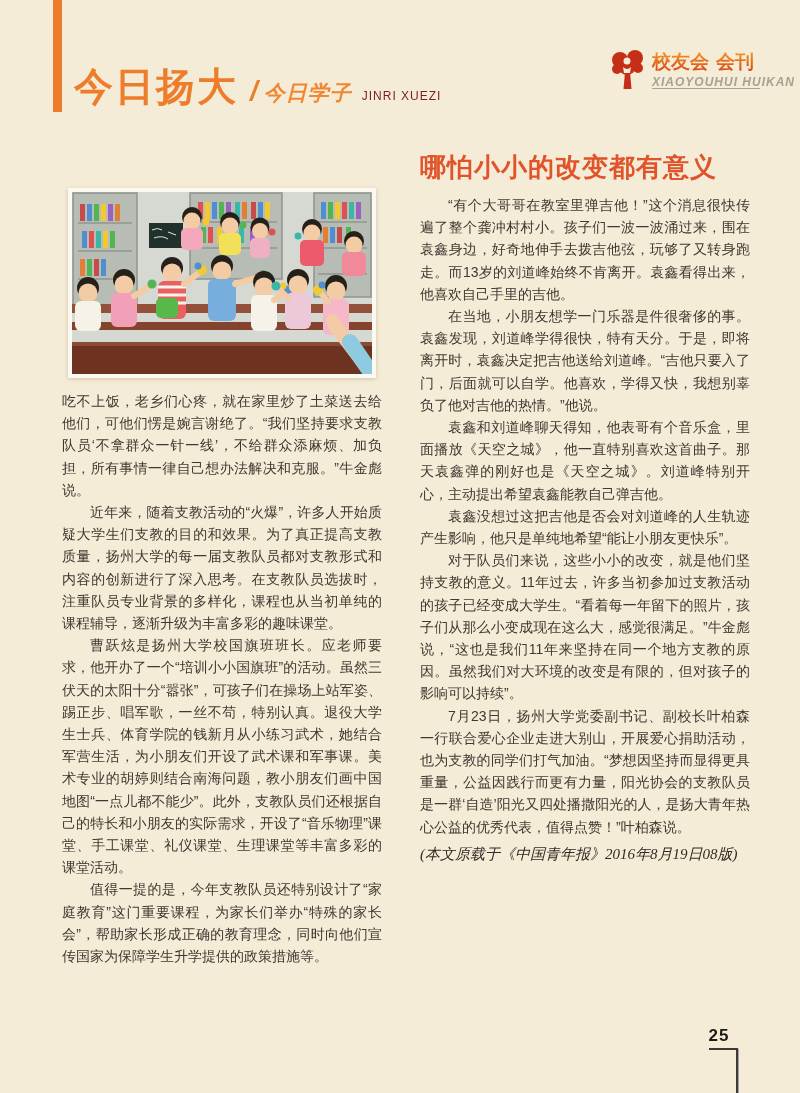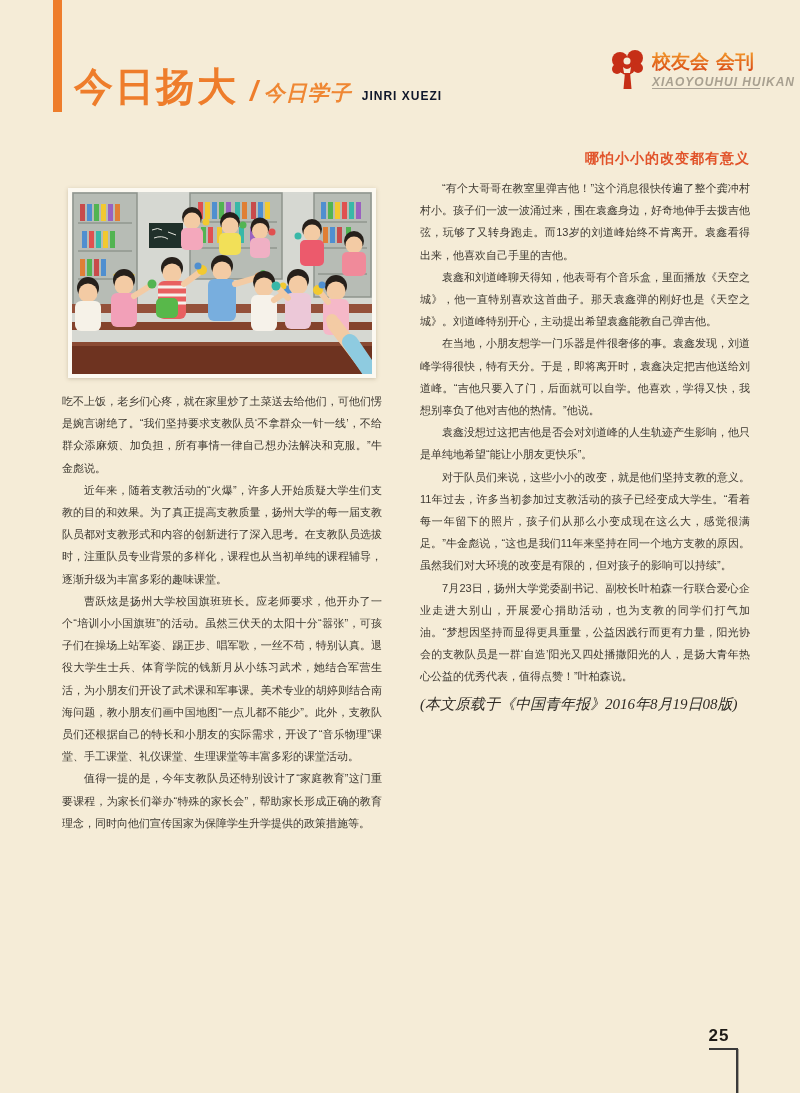--- a/index.html
+++ b/index.html
@@ -24,21 +24,21 @@
   .masthead .title{
     font-size:39px;font-weight:900;color:#ee7d2b;letter-spacing:2px;
   }
   .masthead .slash{
     font-size:28px;font-weight:700;font-style:italic;color:#ee7d2b;margin:0 6px 0 12px;
   }
   .masthead .subtitle{
     font-size:21px;font-weight:800;font-style:italic;color:#ef8733;letter-spacing:1px;
   }
   .masthead .pinyin{
-    font-size:12px;font-weight:700;color:#0f172a;margin-left:10px;letter-spacing:1px;
+    font-size:12px;font-weight:400;color:#7f1d1d;margin-left:10px;letter-spacing:1px;
   }
   .brand{
     position:absolute;left:610px;top:47px;width:150px;
     display:flex;align-items:flex-start;
   }
   .brand .logo{display:block;width:36px;height:44px;flex:0 0 36px;}
   .brand-text{margin-left:6px;padding-top:4px;}
   .brand-cn{
     font-size:19px;font-weight:800;line-height:22px;white-space:nowrap;
     background:linear-gradient(180deg,#f39c2b 0%,#d94a16 90%);
@@ -55,28 +55,28 @@
   }
   
   .left-col{position:absolute;left:62px;top:185px;width:320px;}
   .photo-frame{
     width:300px;height:182px;margin:3px 0 12px 6px;
     border:4px solid #fcf9f1;box-shadow:0 1px 4px rgba(90,70,40,.25);
     background:#d6d8d2;
   }
   .photo-frame svg{display:block;width:100%;height:100%;}
   .bodytext p{
-    margin:0;font-size:11px;line-height:22.2px;color:#3d3831;
+    margin:0;font-size:14px;line-height:22.2px;color:#3d3831;
     text-align:justify;text-indent:2em;
   }
   .bodytext p.no-indent{text-indent:0;}
   .right-col{position:absolute;left:420px;top:150px;width:330px;}
   .article-heading{
-    margin:0 0 9px 0;text-align:right;
-    font-size:14px;font-weight:900;color:#e1532a;letter-spacing:1px;
+    margin:0 0 9px 0;text-align:left;
+    font-size:26px;font-weight:900;color:#e1532a;letter-spacing:1px;
   }
   .byline{
     margin:16px 0 0 0;
     font-family:"Liberation Serif","DejaVu Serif",serif;font-style:italic;
     font-size:15.5px;color:#2e2a24;text-indent:0;line-height:24px;
   }
   .source-note{
     margin:4px 0 15px 0;
     font-family:"Liberation Serif","DejaVu Serif",serif;font-style:italic;
     font-size:15px;color:#2e2a24;text-indent:0;line-height:24px;
@@ -308,22 +308,22 @@
       <p>近年来，随着支教活动的“火爆”，许多人开始质疑大学生们支教的目的和效果。为了真正提高支教质量，扬州大学的每一届支教队员都对支教形式和内容的创新进行了深入思考。在支教队员选拔时，注重队员专业背景的多样化，课程也从当初单纯的课程辅导，逐渐升级为丰富多彩的趣味课堂。</p>
       <p>曹跃炫是扬州大学校国旗班班长。应老师要求，他开办了一个“培训小小国旗班”的活动。虽然三伏天的太阳十分“嚣张”，可孩子们在操场上站军姿、踢正步、唱军歌，一丝不苟，特别认真。退役大学生士兵、体育学院的钱新月从小练习武术，她结合军营生活，为小朋友们开设了武术课和军事课。美术专业的胡婷则结合南海问题，教小朋友们画中国地图“一点儿都不能少”。此外，支教队员们还根据自己的特长和小朋友的实际需求，开设了“音乐物理”课堂、手工课堂、礼仪课堂、生理课堂等丰富多彩的课堂活动。</p>
       <p>值得一提的是，今年支教队员还特别设计了“家庭教育”这门重要课程，为家长们举办“特殊的家长会”，帮助家长形成正确的教育理念，同时向他们宣传国家为保障学生升学提供的政策措施等。</p>
     </div>
   </div>
 
   <div class="right-col">
     <h2 class="article-heading">哪怕小小的改变都有意义</h2>
     <div class="bodytext">
       <p>“有个大哥哥在教室里弹吉他！”这个消息很快传遍了整个龚冲村村小。孩子们一波一波涌过来，围在袁鑫身边，好奇地伸手去拨吉他弦，玩够了又转身跑走。而13岁的刘道峰始终不肯离开。袁鑫看得出来，他喜欢自己手里的吉他。</p>
+      <p>在当地，小朋友想学一门乐器是件很奢侈的事。袁鑫发现，刘道峰学得很快，特有天分。于是，即将离开时，袁鑫决定把吉他送给刘道峰。“吉他只要入了门，后面就可以自学。他喜欢，学得又快，我想别辜负了他对吉他的热情。”他说。</p>
       <p>袁鑫和刘道峰聊天得知，他表哥有个音乐盒，里面播放《天空之城》，他一直特别喜欢这首曲子。那天袁鑫弹的刚好也是《天空之城》。刘道峰特别开心，主动提出希望袁鑫能教自己弹吉他。</p>
-      <p>在当地，小朋友想学一门乐器是件很奢侈的事。袁鑫发现，刘道峰学得很快，特有天分。于是，即将离开时，袁鑫决定把吉他送给刘道峰。“吉他只要入了门，后面就可以自学。他喜欢，学得又快，我想别辜负了他对吉他的热情。”他说。</p>
       <p>袁鑫没想过这把吉他是否会对刘道峰的人生轨迹产生影响，他只是单纯地希望“能让小朋友更快乐”。</p>
       <p>对于队员们来说，这些小小的改变，就是他们坚持支教的意义。11年过去，许多当初参加过支教活动的孩子已经变成大学生。“看着每一年留下的照片，孩子们从那么小变成现在这么大，感觉很满足。”牛金彪说，“这也是我们11年来坚持在同一个地方支教的原因。虽然我们对大环境的改变是有限的，但对孩子的影响可以持续”。</p>
       <p>7月23日，扬州大学党委副书记、副校长叶柏森一行联合爱心企业走进大别山，开展爱心捐助活动，也为支教的同学们打气加油。“梦想因坚持而显得更具重量，公益因践行而更有力量，阳光协会的支教队员是一群‘自造’阳光又四处播撒阳光的人，是扬大青年热心公益的优秀代表，值得点赞！”叶柏森说。</p>
     </div>
     <p class="source-note">(本文原载于《中国青年报》2016年8月19日08版)</p>
   </div>
 
   <div class="page-number">25</div>
   <div class="corner-mark"></div>
 

